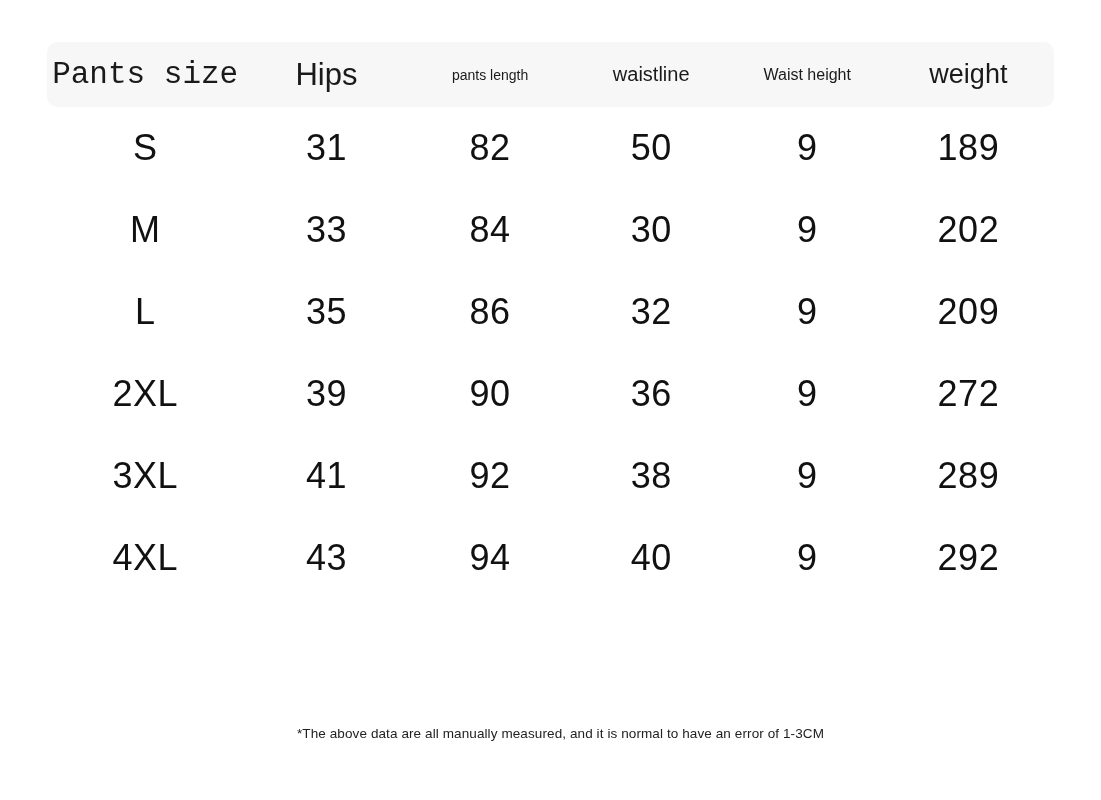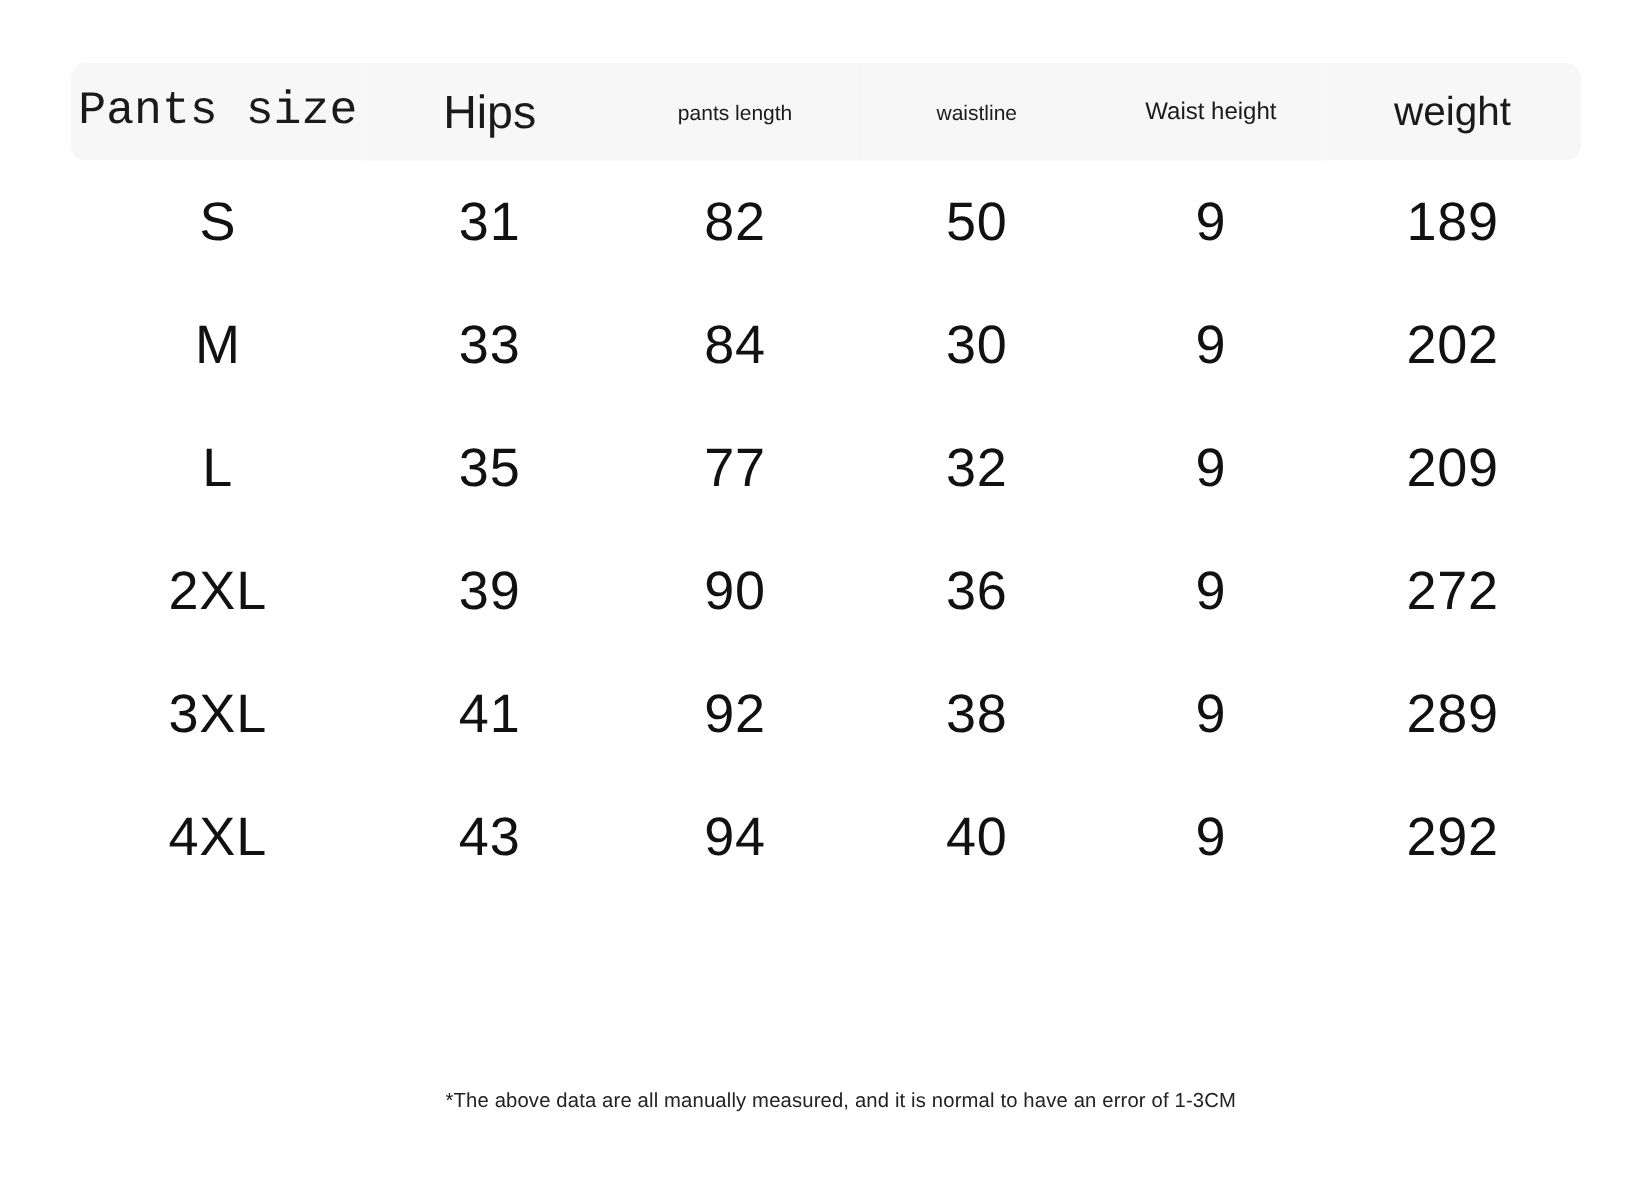--- a/index.html
+++ b/index.html
@@ -66,21 +66,21 @@
   col.c1 { width: 16.5%; }
   col.c2 { width: 16.0%; }
   col.c3 { width: 16.0%; }
   col.c4 { width: 15.0%; }
   col.c5 { width: 17.0%; }
 
   
   .h0 { font-size: 31px; font-family: Liberation Mono, monospace; }
   .h1 { font-size: 31px; }
   .h2 { font-size: 14px; }
-  .h3 { font-size: 14px; }
+  .h3 { font-size: 20px; }
   .h4 { font-size: 16px; }
   .h5 { font-size: 27px; }
 
   .footnote {
     position: absolute;
     left: 0;
     right: 0;
     top: 726px;
     text-align: center;
     font-size: 13.5px;
@@ -127,21 +127,21 @@
           <td>M</td>
           <td>33</td>
           <td>84</td>
           <td>30</td>
           <td>9</td>
           <td>202</td>
         </tr>
         <tr>
           <td>L</td>
           <td>35</td>
-          <td>77</td>
+          <td>86</td>
           <td>32</td>
           <td>9</td>
           <td>209</td>
         </tr>
         <tr>
           <td>2XL</td>
           <td>39</td>
           <td>90</td>
           <td>36</td>
           <td>9</td>

